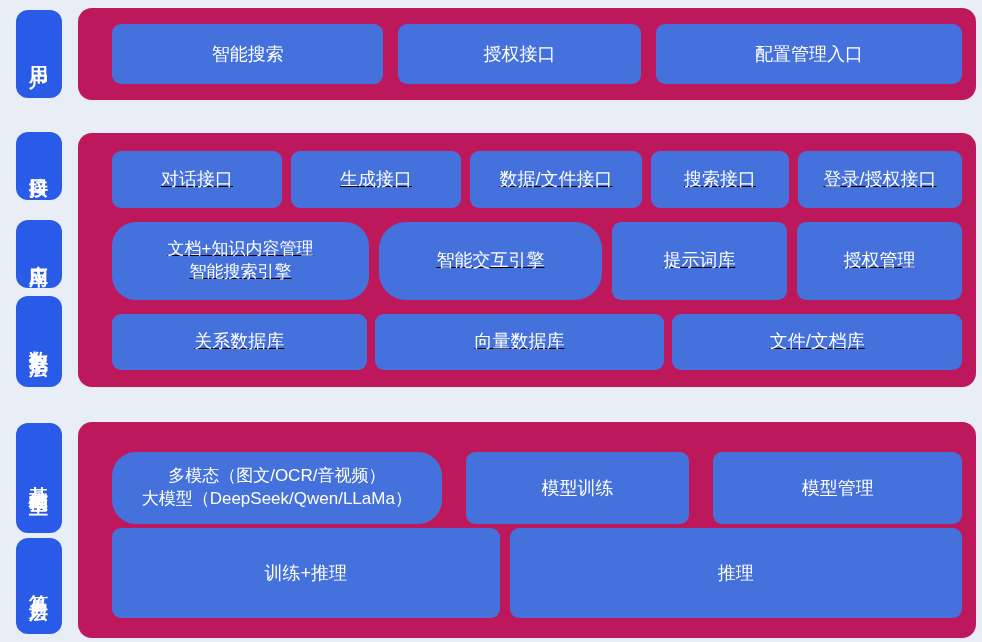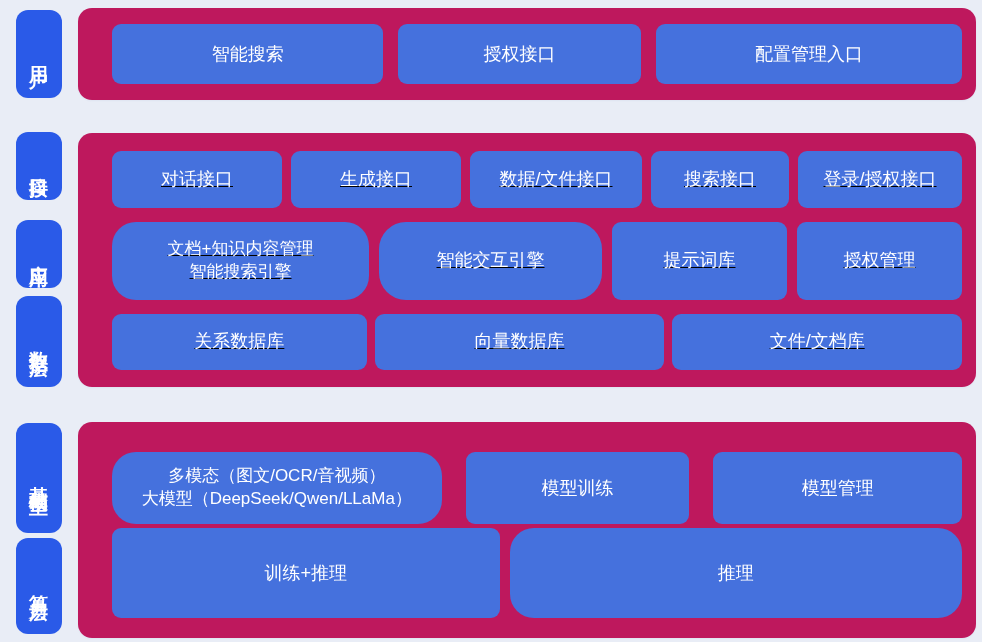--- a/index.html
+++ b/index.html
@@ -123,17 +123,17 @@
     <div class="row row-fm">
       <div class="block small-text" style="flex:330 1 0;">
         <span>多模态（图文/OCR/音视频）</span>
         <span>大模型（DeepSeek/Qwen/LLaMa）</span>
       </div>
       <div class="block" style="flex:224 1 0;">模型训练</div>
       <div class="block" style="flex:249 1 0;">模型管理</div>
     </div>
     <div class="row row-compute">
       <div class="block" style="flex:388 1 0;">训练+推理</div>
-      <div class="block" style="flex:453 1 0;border-radius:24px;">推理</div>
+      <div class="block" style="flex:453 1 0;">推理</div>
     </div>
   </div>
 
 </div>
 
 </body></html>

